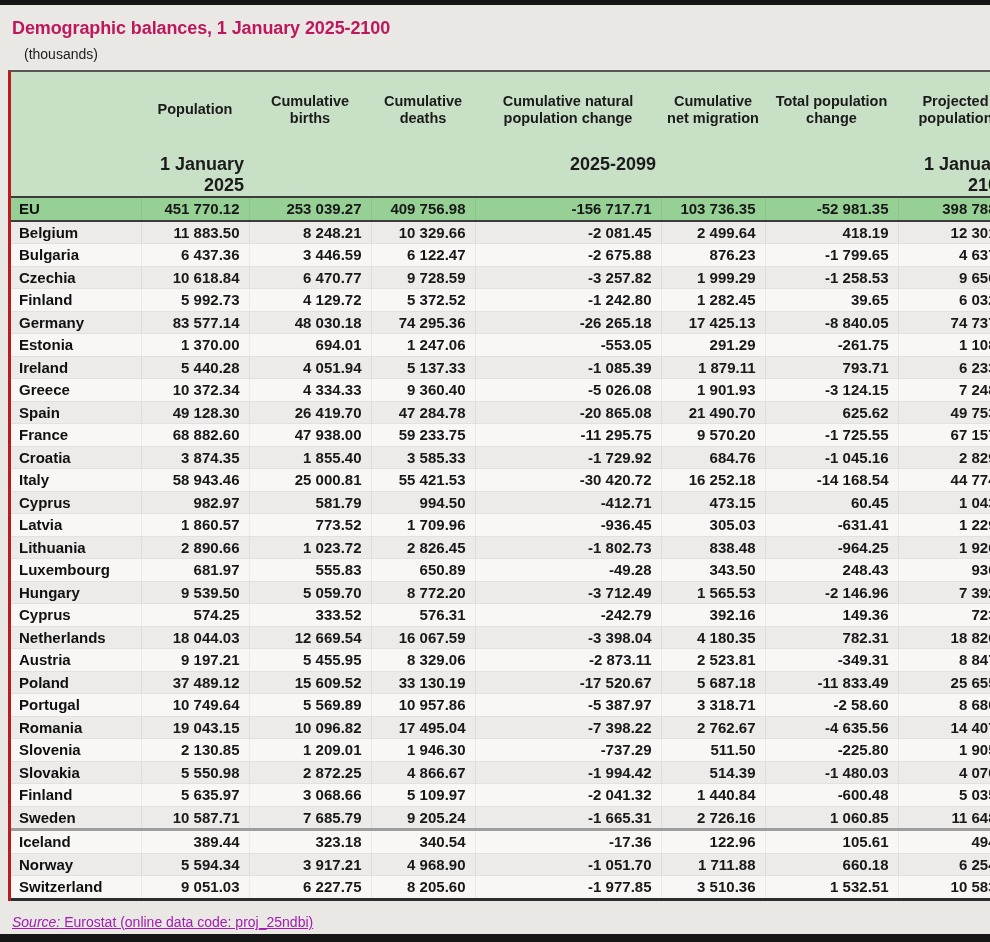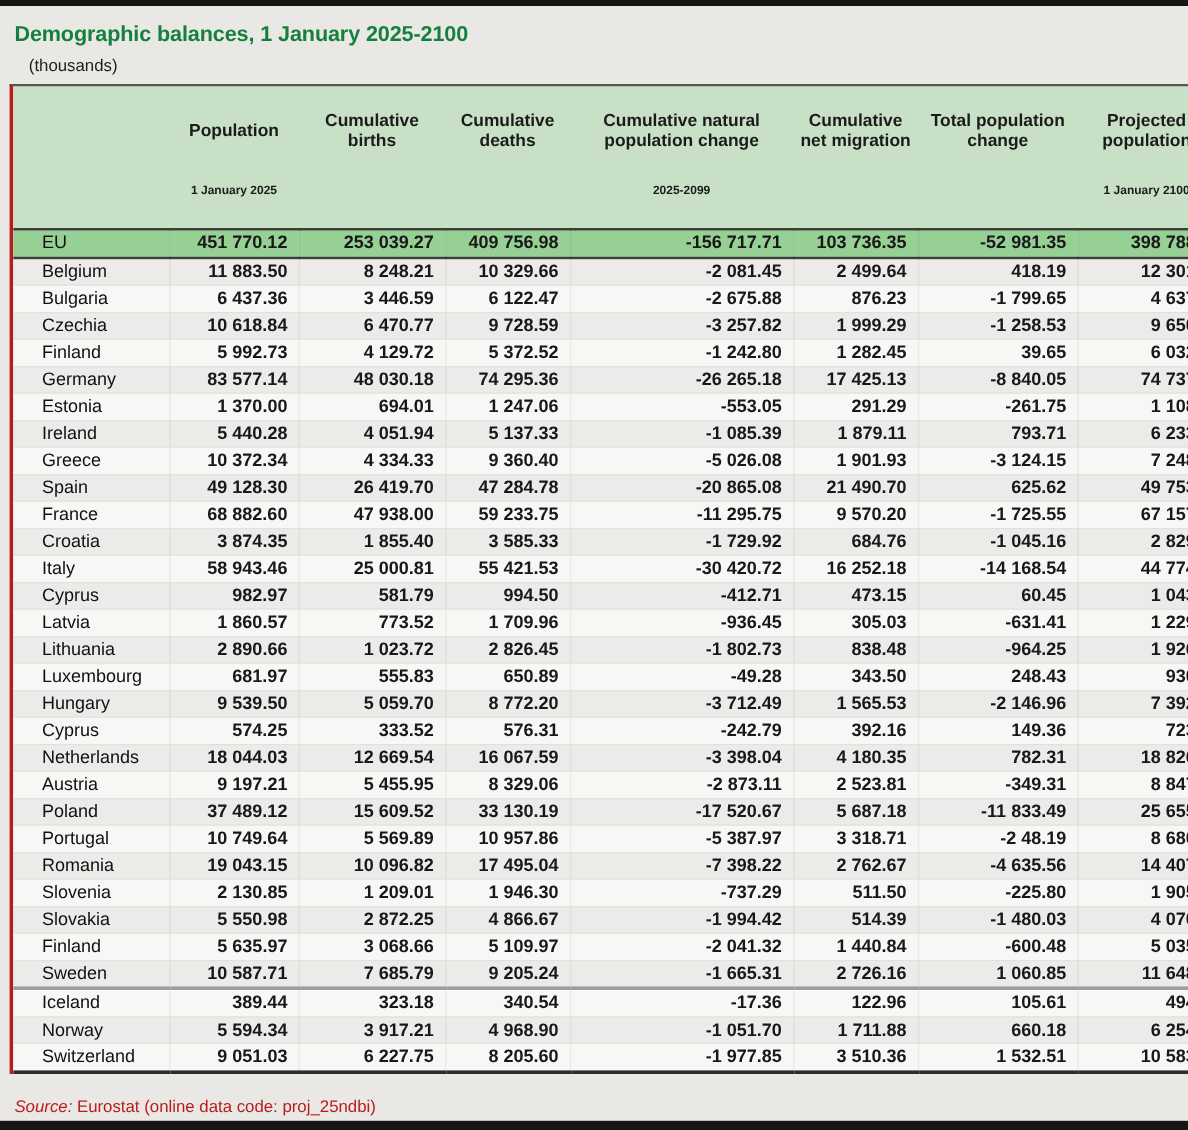--- a/index.html
+++ b/index.html
@@ -16,21 +16,21 @@
     width:990px;height:942px;
     background:var(--page-bg);
     font-family:"Liberation Sans", sans-serif;
     position:relative;overflow:hidden;
     color:#141414;
   }
   .top-bar{position:absolute;top:0;left:0;width:990px;height:5px;background:var(--bar-dark);}
   .bottom-bar{position:absolute;bottom:0;left:0;width:990px;height:8px;background:var(--bar-dark);}
   .title{
     position:absolute;left:12px;top:18px;
-    font-size:18px;font-weight:bold;color:#15803d;letter-spacing:-0.1px;
+    font-size:18px;font-weight:bold;color:#be185d;letter-spacing:-0.1px;
     white-space:nowrap;
   }
   .unit-note{
     position:absolute;left:24px;top:46px;
     font-size:14px;color:#1c1c1c;
   }
   .table-wrap{
     position:absolute;left:8px;top:70px;width:982px;
     overflow:hidden;
     border-top:2px solid #565656;
@@ -50,44 +50,44 @@
   col.c-mig{width:104px;}
   col.c-tot{width:133px;}
   col.c-proj{width:115px;}
   thead th{
     background:var(--header-green);
     font-weight:bold;color:#1b1b1b;
     text-align:center;vertical-align:middle;
     padding:0 5px;line-height:1.18;
   }
   thead tr.h-labels th{height:76px;font-size:14.5px;}
-  thead tr.h-subs th{height:36px;font-size:10px;vertical-align:top;padding-top:6px;}
+  thead tr.h-subs th{height:36px;font-size:18px;vertical-align:top;padding-top:6px;text-align:right;}
   tbody td{
     white-space:nowrap;
     line-height:21.5px;height:21.5px;
     border-bottom:1px solid #e2e1de;
     border-right:1px solid rgba(0,0,0,0.06);
     padding:0;
   }
-  td.country{font-weight:normal;padding-left:24px;color:#101010;margin-left:32px;}
+  td.country{font-weight:bold;padding-left:8px;color:#101010;margin-left:32px;}
   td.num{text-align:right;padding-right:9px;font-weight:bold;color:#181818;}
   td.num:last-child{padding-right:16px;}
   tbody tr:nth-child(odd){background:var(--row-odd);}
   tbody tr:nth-child(even){background:var(--row-even);}
   tbody tr.eu{
     background:var(--eu-green);
     border-top:2px solid var(--line-dark);
     border-bottom:2px solid var(--line-dark);
   }
   tbody tr.eu td{border-bottom:none;}
   tbody tr.efta-first td{border-top:3px solid #9e9e9e;}
   tbody tr.last-row td{border-bottom:3px solid #2e2e2e;}
   .source-note{
     position:absolute;left:12px;top:914px;
-    font-size:14px;color:#b91c1c;
+    font-size:14px;color:#a21caf;text-decoration:underline;
   }
   .source-note .src-label{font-style:italic;}
 </style>
 </head>
 <body>
 
 <div class="top-bar"></div>
 
 <div class="title">Demographic balances, 1 January 2025-2100</div>
 <div class="unit-note">(thousands)</div>
@@ -347,21 +347,21 @@
           <td class="num">-11 833.49</td>
           <td class="num">25 655</td>
         </tr>
         <tr>
           <td class="country">Portugal</td>
           <td class="num">10 749.64</td>
           <td class="num">5 569.89</td>
           <td class="num">10 957.86</td>
           <td class="num">-5 387.97</td>
           <td class="num">3 318.71</td>
-          <td class="num">-2 48.19</td>
+          <td class="num">-2 58.60</td>
           <td class="num">8 680</td>
         </tr>
         <tr>
           <td class="country">Romania</td>
           <td class="num">19 043.15</td>
           <td class="num">10 096.82</td>
           <td class="num">17 495.04</td>
           <td class="num">-7 398.22</td>
           <td class="num">2 762.67</td>
           <td class="num">-4 635.56</td>

